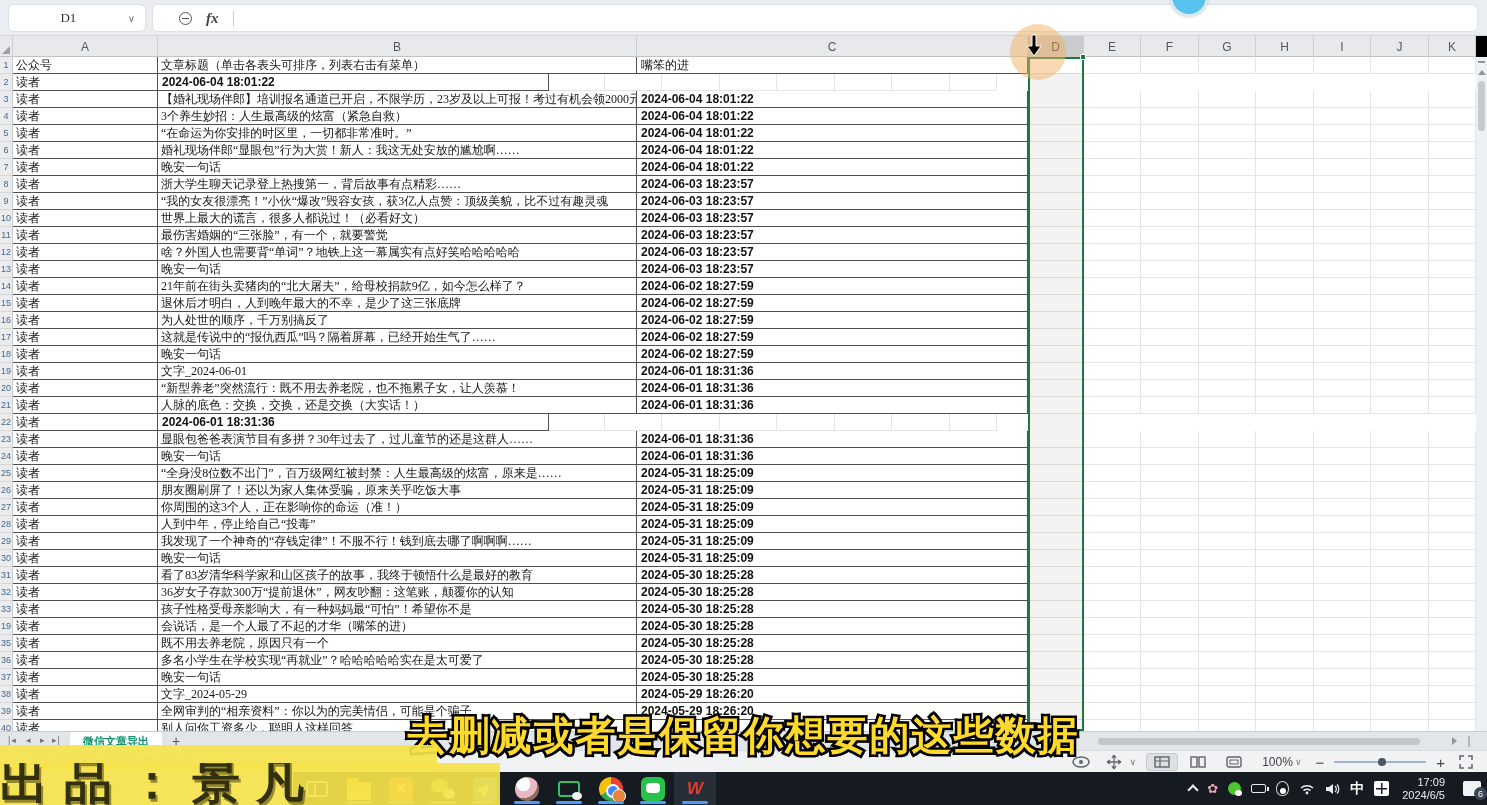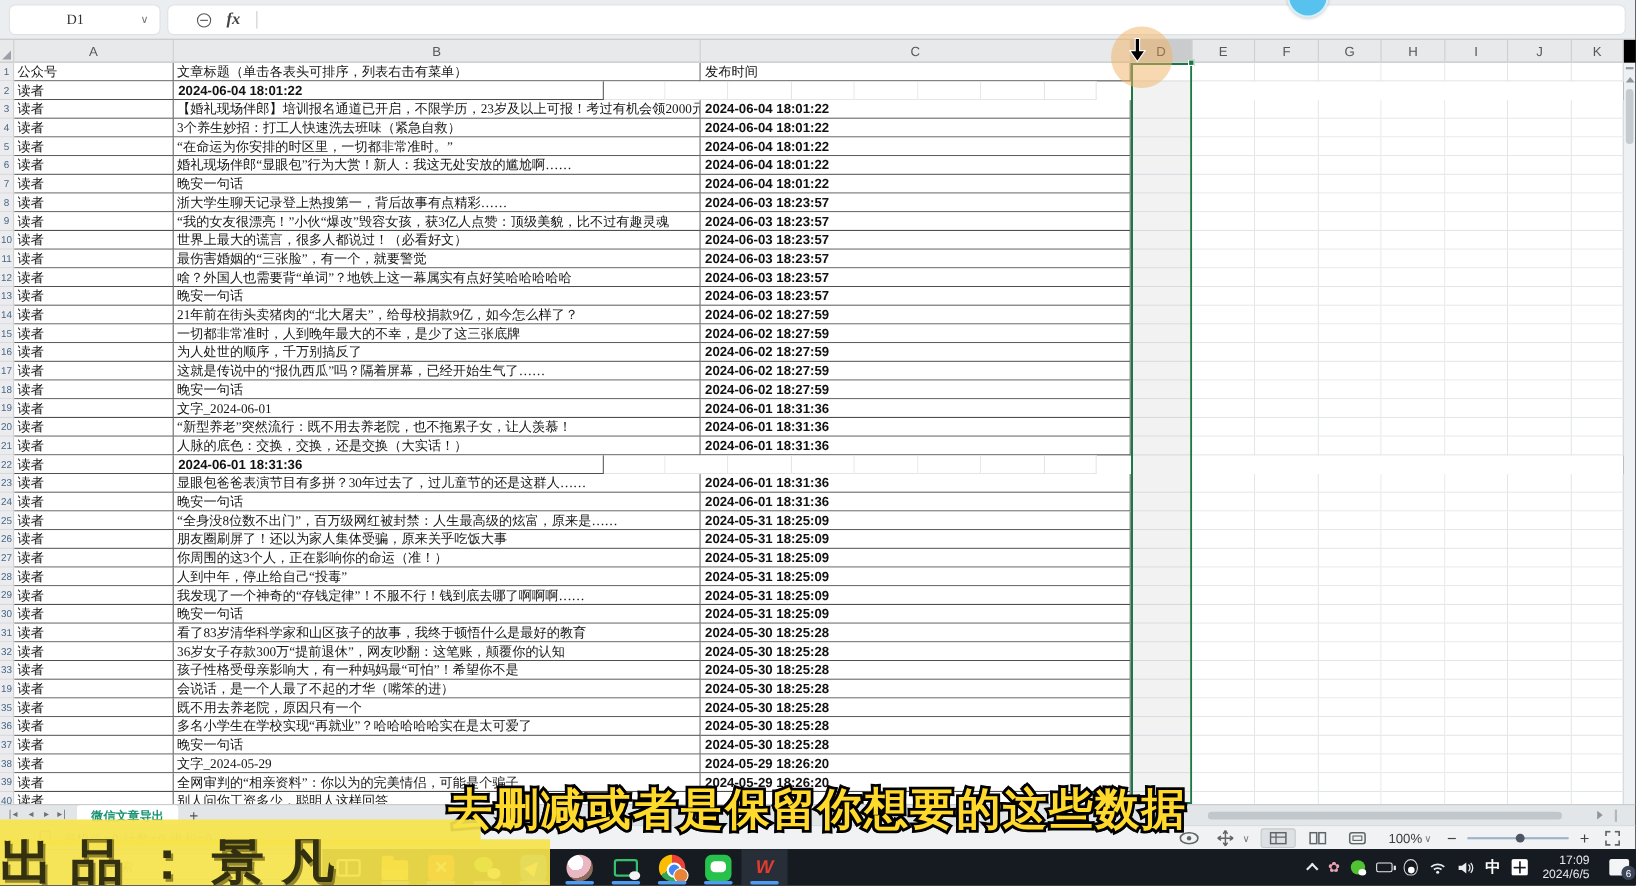--- a/index.html
+++ b/index.html
@@ -181,21 +181,21 @@
       <div class="ch" style="width: 57px;">I</div>
       <div class="ch" style="width: 58px;">J</div>
       <div class="ch" style="width: 47px;">K</div>
     </div>
 
   <div class="gridwrap" id="grid">
       <div class="grow hdr">
         <div class="cell c-num">1</div>
         <div class="cell c-a">公众号</div>
         <div class="cell c-b">文章标题（单击各表头可排序，列表右击有菜单）</div>
-        <div class="cell c-c">发布时间</div>
+        <div class="cell c-c">嘴笨的进</div>
         <div class="cell c-x" style="width: 56px;"></div>
         <div class="cell c-x" style="width: 57px;"></div>
         <div class="cell c-x" style="width: 58px;"></div>
         <div class="cell c-x" style="width: 57px;"></div>
         <div class="cell c-x" style="width: 58px;"></div>
         <div class="cell c-x" style="width: 57px;"></div>
         <div class="cell c-x" style="width: 58px;"></div>
         <div class="cell c-x" style="width: 47px;"></div>
       </div>
       <div class="grow">
@@ -221,21 +221,21 @@
         <div class="cell c-x" style="width: 58px;"></div>
         <div class="cell c-x" style="width: 57px;"></div>
         <div class="cell c-x" style="width: 58px;"></div>
         <div class="cell c-x" style="width: 57px;"></div>
         <div class="cell c-x" style="width: 58px;"></div>
         <div class="cell c-x" style="width: 47px;"></div>
       </div>
       <div class="grow">
         <div class="cell c-num">4</div>
         <div class="cell c-a">读者</div>
-        <div class="cell c-b">3个养生妙招：打工人快速洗去班味（紧急自救）</div>
+        <div class="cell c-b">3个养生妙招：人生最高级的炫富（紧急自救）</div>
         <div class="cell c-c">2024-06-04 18:01:22</div>
         <div class="cell c-x" style="width: 56px;"></div>
         <div class="cell c-x" style="width: 57px;"></div>
         <div class="cell c-x" style="width: 58px;"></div>
         <div class="cell c-x" style="width: 57px;"></div>
         <div class="cell c-x" style="width: 58px;"></div>
         <div class="cell c-x" style="width: 57px;"></div>
         <div class="cell c-x" style="width: 58px;"></div>
         <div class="cell c-x" style="width: 47px;"></div>
       </div>
@@ -375,21 +375,21 @@
         <div class="cell c-x" style="width: 58px;"></div>
         <div class="cell c-x" style="width: 57px;"></div>
         <div class="cell c-x" style="width: 58px;"></div>
         <div class="cell c-x" style="width: 57px;"></div>
         <div class="cell c-x" style="width: 58px;"></div>
         <div class="cell c-x" style="width: 47px;"></div>
       </div>
       <div class="grow">
         <div class="cell c-num">15</div>
         <div class="cell c-a">读者</div>
-        <div class="cell c-b">一切都非常准时，人到晚年最大的不幸，是少了这三张底牌</div>
+        <div class="cell c-b">退休后才明白，人到晚年最大的不幸，是少了这三张底牌</div>
         <div class="cell c-c">2024-06-02 18:27:59</div>
         <div class="cell c-x" style="width: 56px;"></div>
         <div class="cell c-x" style="width: 57px;"></div>
         <div class="cell c-x" style="width: 58px;"></div>
         <div class="cell c-x" style="width: 57px;"></div>
         <div class="cell c-x" style="width: 58px;"></div>
         <div class="cell c-x" style="width: 57px;"></div>
         <div class="cell c-x" style="width: 58px;"></div>
         <div class="cell c-x" style="width: 47px;"></div>
       </div>

